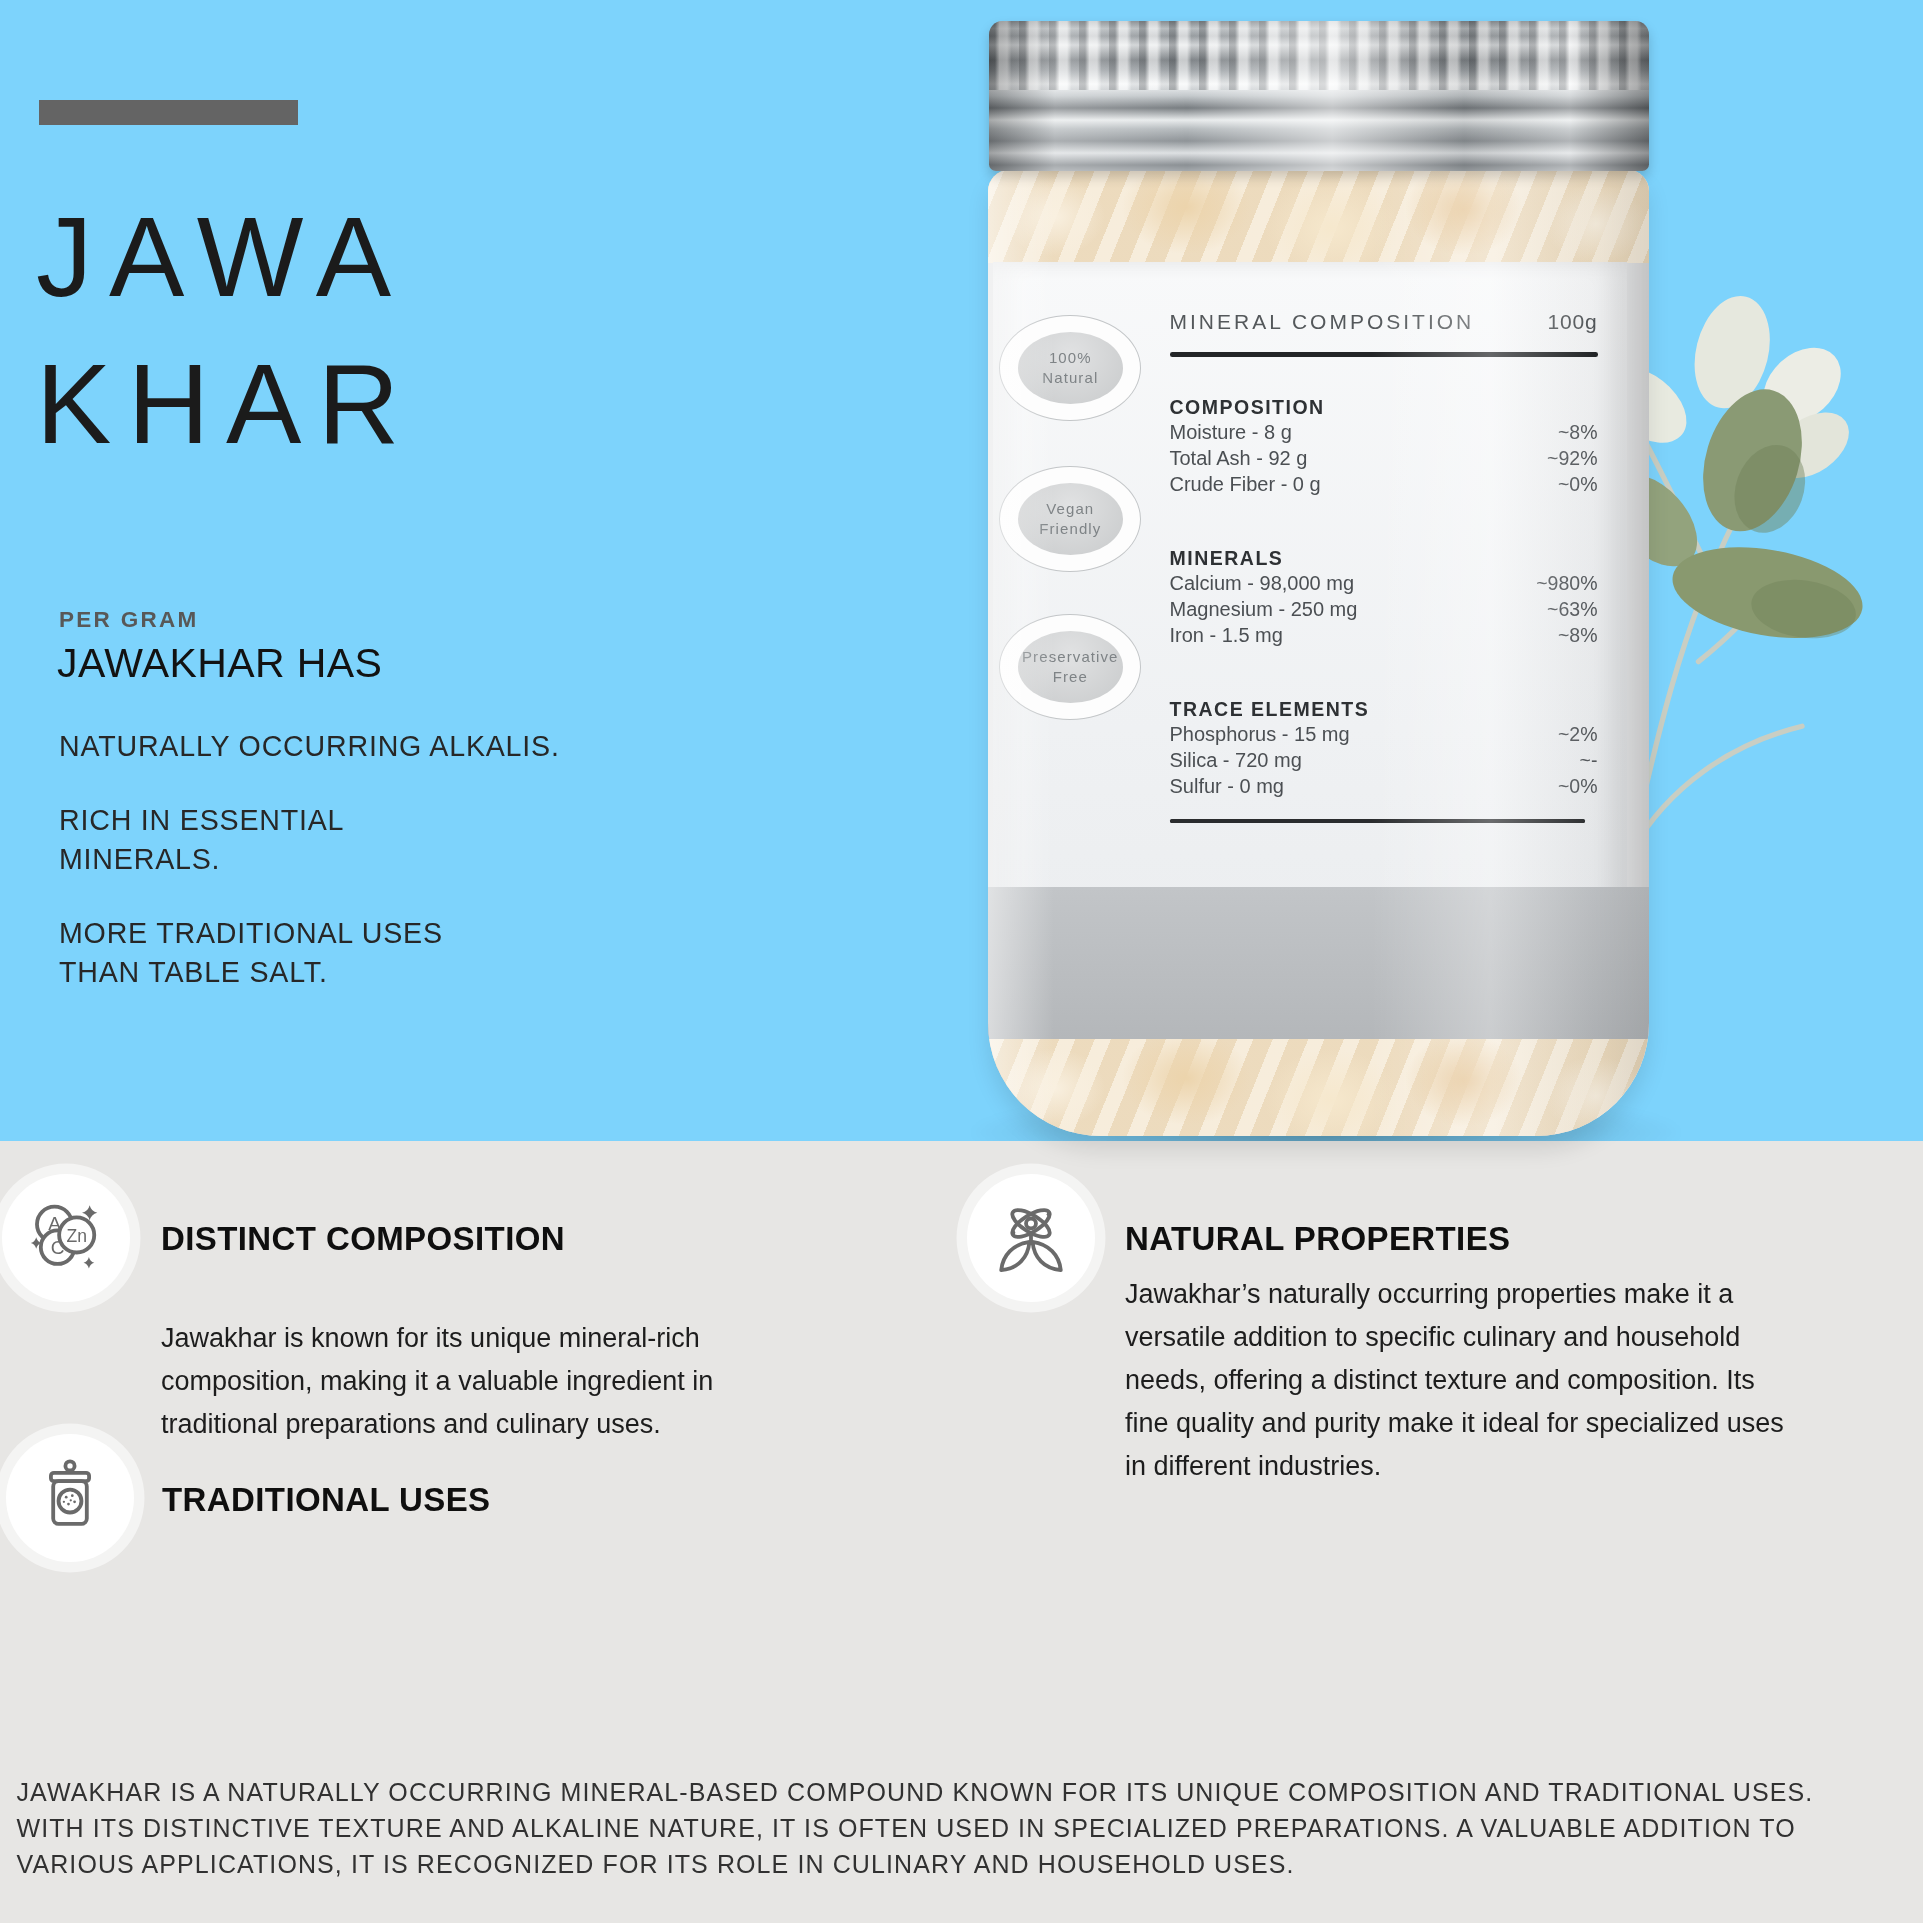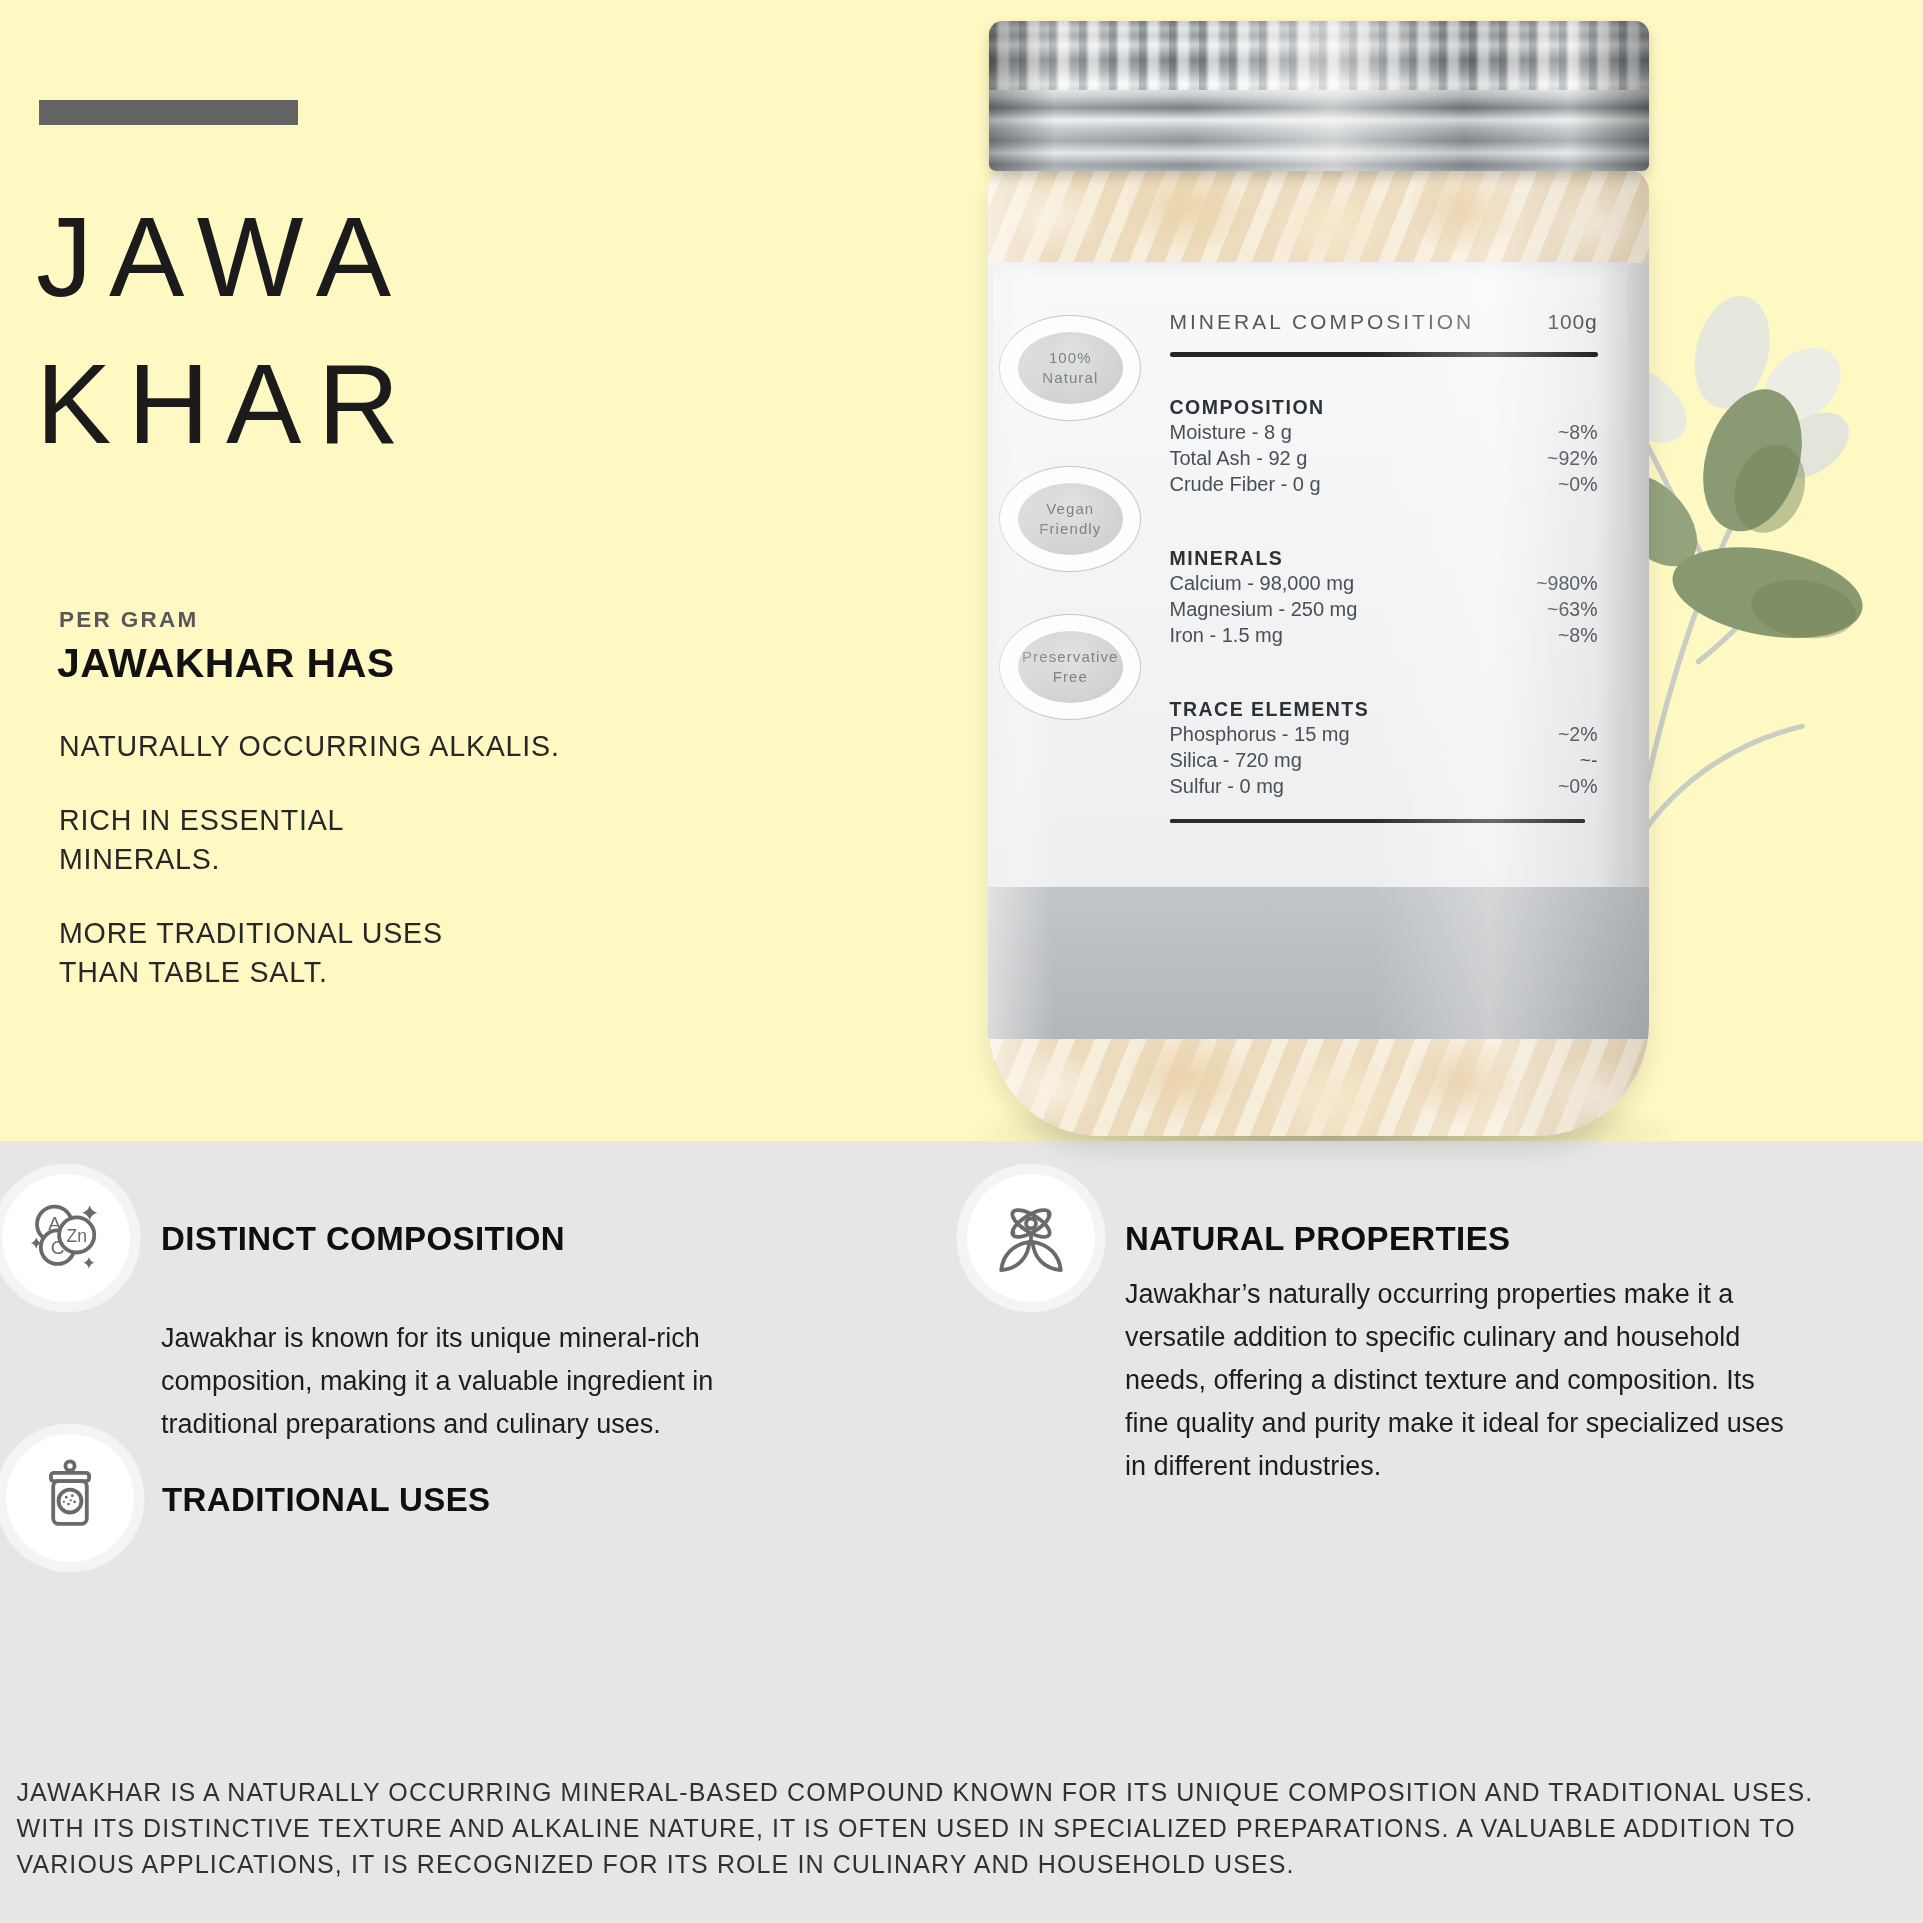--- a/index.html
+++ b/index.html
@@ -1,27 +1,27 @@
 <!DOCTYPE html>
 <html style="font-size:12px"><head>
 <meta charset="utf-8">
 <style>
   html,body{margin:0;padding:0;background:#fff;}
-  #canvas{position:relative;width:1924px;height:1924px;background:#fef9c3;overflow:hidden;
+  #canvas{position:relative;width:1924px;height:1924px;background:#7dd3fc;overflow:hidden;
           font-family:"Liberation Sans",sans-serif;color:#1c1c1c;}
   .pre{white-space:pre-line;}
 
   
   .topbar{position:absolute;left:39px;top:100px;width:259px;height:25px;background:#646464;}
   .title{position:absolute;left:36px;top:184px;margin:0;font-size:113px;font-weight:400;
          letter-spacing:16.5px;line-height:147px;color:#1b1b1b;}
   .title span{display:block;}
   .kicker{position:absolute;left:59px;top:607px;font-size:22.5px;font-weight:700;
           letter-spacing:2.3px;color:#585858;}
-  .headline{position:absolute;left:57px;top:640px;font-size:41px;font-weight:700;
+  .headline{position:absolute;left:57px;top:640px;font-size:41px;font-weight:400;
             letter-spacing:0.4px;color:#121212;}
   .points{position:absolute;left:59px;top:727px;font-size:28.6px;line-height:39px;
           letter-spacing:0.8px;color:#272727;}
   .points p{margin:0 7px 35px 0;}
 
   
   .leaves{position:absolute;left:1578px;top:271px;width:346px;height:586px;z-index:1;}
 
   
   .jar{position:absolute;left:0;top:0;z-index:2;}

